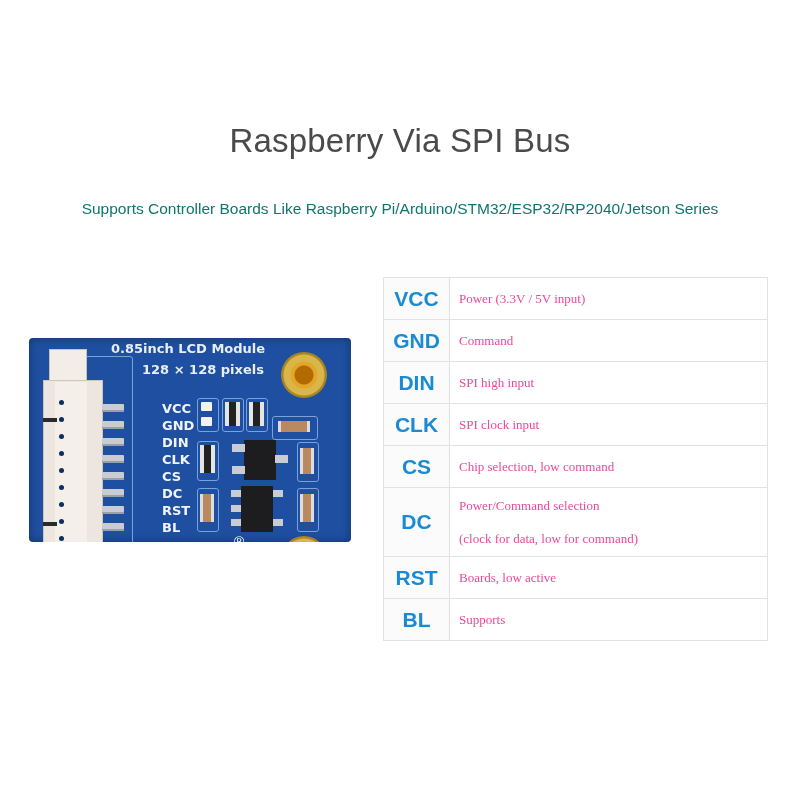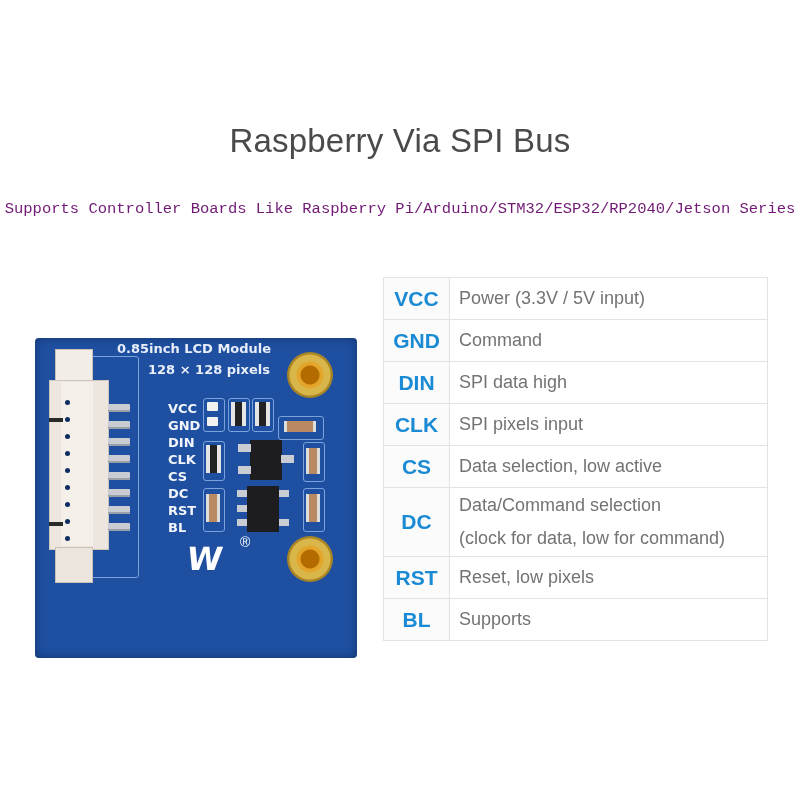--- a/index.html
+++ b/index.html
@@ -1,21 +1,21 @@
 <!DOCTYPE html>
 <html><head>
 <meta charset="utf-8">
 <style>
   html, body { margin:0; padding:0; }
   body { width:800px; height:800px; background:#ffffff; position:relative; overflow:hidden; font-family:"Liberation Sans", sans-serif; }
   .title { position:absolute; left:0; top:122px; width:800px; text-align:center; font-size:33px; color:#4a4a4a; letter-spacing:0.2px; }
-  .subtitle { position:absolute; left:0; top:200px; width:800px; text-align:center; font-size:15.5px; color:#701a75;font-family:Liberation Mono, monospace; }
+  .subtitle { position:absolute; left:0; top:200px; width:800px; text-align:center; font-size:15.5px; color:#0f766e; }
 
   
-  .board { position:absolute; left:35px; top:338px; width:322px; height:320px; background:#1e4fa0; border-radius:4px; box-shadow: inset 0 0 8px rgba(0,0,0,0.35); overflow:hidden; }
+  .board { position:absolute; left:29px; top:338px; width:322px; height:204px; background:#1e4fa0; border-radius:4px; box-shadow: inset 0 0 8px rgba(0,0,0,0.35); overflow:hidden; }
   .board-title { position:absolute; left:82px; top:3px; color:#e8eef8; font-family:"DejaVu Sans", sans-serif; font-weight:bold; font-size:13px; white-space:nowrap; }
   .board-sub { position:absolute; left:113px; top:24px; color:#e8eef8; font-family:"DejaVu Sans", sans-serif; font-weight:bold; font-size:13px; white-space:nowrap; }
   .outline { position:absolute; border:1.5px solid #7aa2dd; border-radius:3px; }
   .conn-body { position:absolute; left:14px; top:42px; width:58px; height:168px; background:#ece6de; border:1px solid #cfc6bb; }
   .conn-strip { position:absolute; left:26px; top:44px; width:32px; height:164px; background:#f4efe8; }
   .conn-top { position:absolute; left:20px; top:11px; width:36px; height:32px; background:#f2ede6; border:1px solid #cbc2b6; }
   .conn-bot { position:absolute; left:20px; top:209px; width:36px; height:34px; background:#ebe5dd; border:1px solid #cbc2b6; }
   .conn-dark { position:absolute; left:14px; width:14px; height:4px; background:#2a2a2a; }
   .pad { position:absolute; left:73px; width:22px; height:8px; background:#c9ccd2; border-radius:1px; box-shadow: inset 0 -2px 0 #9aa0a8; }
   .pin-label { position:absolute; left:133px; color:#f1f5fb; font-family:"DejaVu Sans", sans-serif; font-weight:bold; font-size:13px; line-height:14px; }
@@ -26,21 +26,21 @@
   .chip { position:absolute; background:#1d1d1f; }
   .lead { position:absolute; background:#c9ccd2; }
   .hole { position:absolute; width:46px; height:46px; border-radius:50%; background: radial-gradient(circle, #b36b00 0 9px, #e3a52a 10px 13px, #d9b64a 14px 20px, #a88425 21px 23px); }
   .logo { position:absolute; left:152px; top:202px; color:#ffffff; font-family:"DejaVu Sans", sans-serif; font-weight:bold; font-size:32px; letter-spacing:-6px; transform:skewX(-8deg); }
   .reg { position:absolute; left:205px; top:196px; color:#ffffff; font-size:14px; }
 
   
   .pin-table { position:absolute; left:383px; top:277px; border-collapse:collapse; width:385px; }
   .pin-table td { border:1px solid #e2e2e2; padding:0; }
   .pin-table td.name { width:65px; text-align:center; color:#1a8ad4; font-family:"Liberation Sans", sans-serif; font-weight:bold; font-size:21px; background:#fbfbfb; }
-  .pin-table td.desc { padding-left:9px; color:#737373; font-family:Liberation Sans, sans-serif; font-size:18px; line-height:33px; }
+  .pin-table td.desc { padding-left:9px; color:#ec4899; font-family:Liberation Serif, serif; font-size:13px; line-height:33px; }
   .pin-table tr { height:42px; }
   .pin-table tr.tall { height:69px; }
 </style>
 </head>
 <body>
 
 <div class="title">Raspberry Via SPI Bus</div>
 <div class="subtitle">Supports Controller Boards Like Raspberry Pi/Arduino/STM32/ESP32/RP2040/Jetson Series</div>
 
 <div class="board">
@@ -125,39 +125,39 @@
     <tr>
       <td class="name">VCC</td>
       <td class="desc">Power (3.3V / 5V input)</td>
     </tr>
     <tr>
       <td class="name">GND</td>
       <td class="desc">Command</td>
     </tr>
     <tr>
       <td class="name">DIN</td>
-      <td class="desc">SPI data high</td>
+      <td class="desc">SPI high input</td>
     </tr>
     <tr>
       <td class="name">CLK</td>
-      <td class="desc">SPI pixels input</td>
+      <td class="desc">SPI clock input</td>
     </tr>
     <tr>
       <td class="name">CS</td>
-      <td class="desc">Data selection, low active</td>
+      <td class="desc">Chip selection, low command</td>
     </tr>
     <tr class="tall">
       <td class="name">DC</td>
       <td class="desc">
-        <div>Data/Command selection</div>
+        <div>Power/Command selection</div>
         <div>(clock for data, low for command)</div>
       </td>
     </tr>
     <tr>
       <td class="name">RST</td>
-      <td class="desc">Reset, low pixels</td>
+      <td class="desc">Boards, low active</td>
     </tr>
     <tr>
       <td class="name">BL</td>
       <td class="desc">Supports</td>
     </tr>
   </tbody>
 </table>
 
 </body></html>

